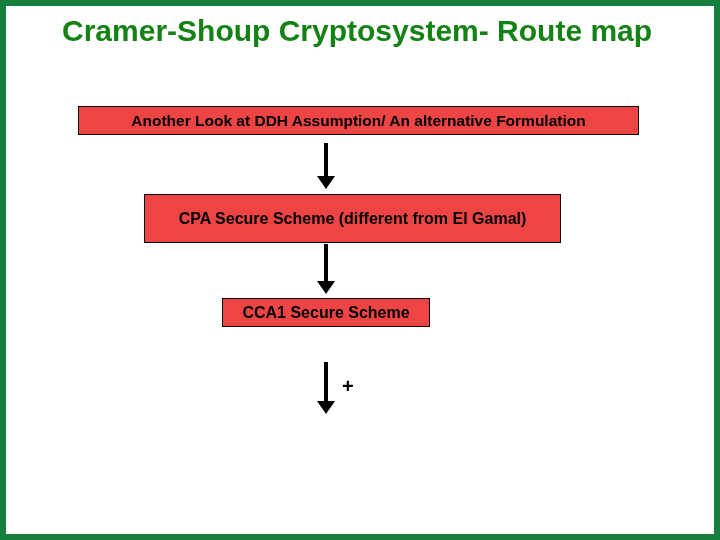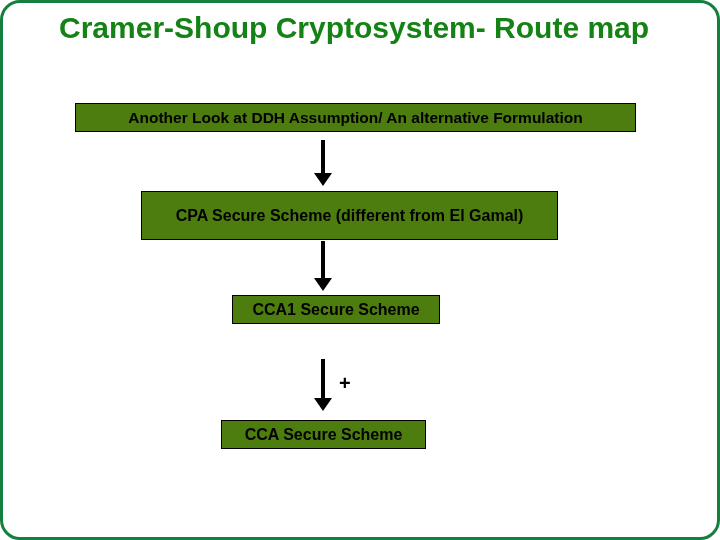--- a/index.html
+++ b/index.html
@@ -6,60 +6,60 @@
     margin: 0;
     padding: 0;
     background: #ffffff;
     font-family: "Liberation Sans", sans-serif;
   }
   .slide {
     position: relative;
     width: 720px;
     height: 540px;
     background: #ffffff;
-    border: 3px solid #15803d;
-    border-radius: 20px;
+    border: 6px solid #15803d;
+    border-radius: 0;
     box-sizing: border-box;
     overflow: hidden;
   }
   .slide-title {
     position: absolute;
     left: 56px;
     top: 8px;
     margin: 0;
     font-size: 30px;
     font-weight: bold;
     color: #148214;
     letter-spacing: 0px;
     white-space: nowrap;
   }
   .flow-box {
     position: absolute;
     box-sizing: border-box;
     border: 1.5px solid #000000;
-    background: #4d7c0f;
+    background: #ef4444;
     color: #000000;
     font-weight: bold;
     display: flex;
     align-items: center;
     justify-content: center;
     white-space: nowrap;
   }
   .box-ddh {
     left: 72px; top: 100px;
     width: 561px; height: 29px;
     font-size: 15.5px;
   }
   .box-cpa {
     left: 138px; top: 188px;
     width: 417px; height: 49px;
     font-size: 16px;
   }
   .box-cca1 {
-    left: 229px; top: 292px;
+    left: 216px; top: 292px;
     width: 208px; height: 29px;
     font-size: 16px;
   }
   .box-cca {
     left: 218px; top: 417px;
     width: 205px; height: 29px;
     font-size: 16px;
   }
   .down-arrow {
     position: absolute;
@@ -136,15 +136,14 @@
 
   <div class="down-arrow arrow-3">
     <div class="shaft"></div>
     <div class="head"></div>
   </div>
 
   <div class="arrow-annotation">
     <span class="plus">+</span>
   </div>
 
-  <div class="flow-box box-cca">CCA Secure Scheme</div>
 
 </div>
 
 </body></html>

